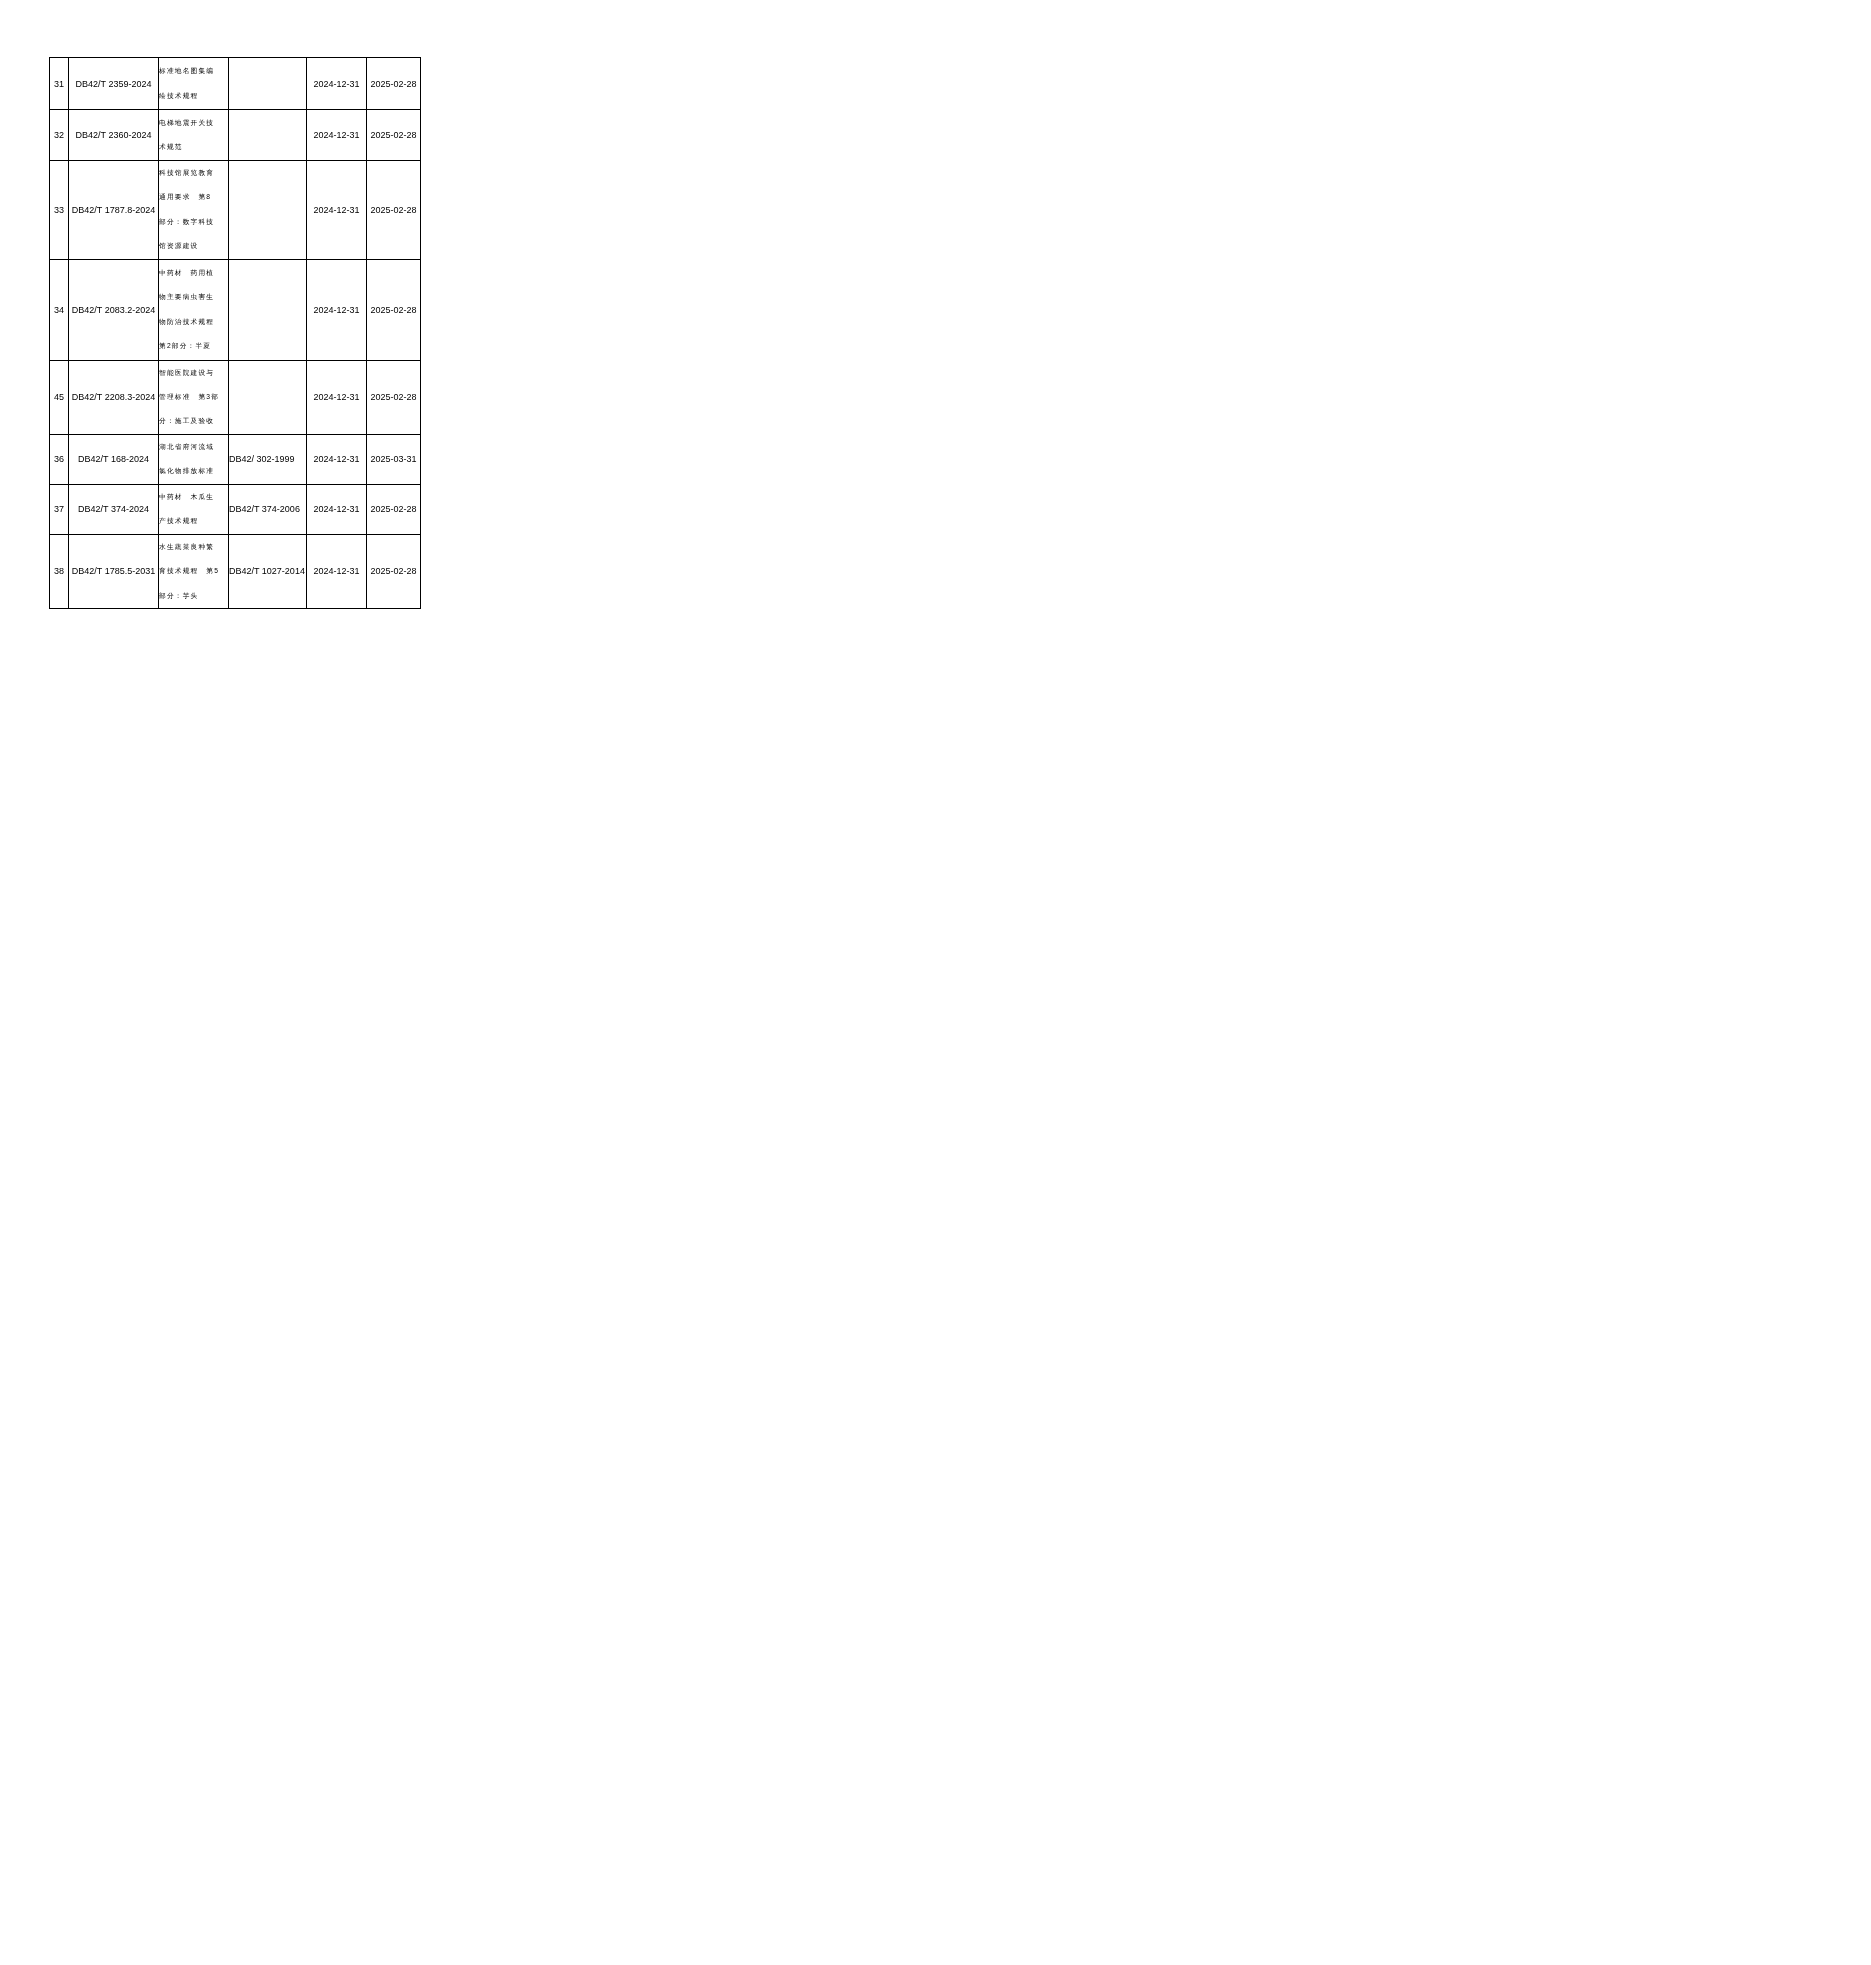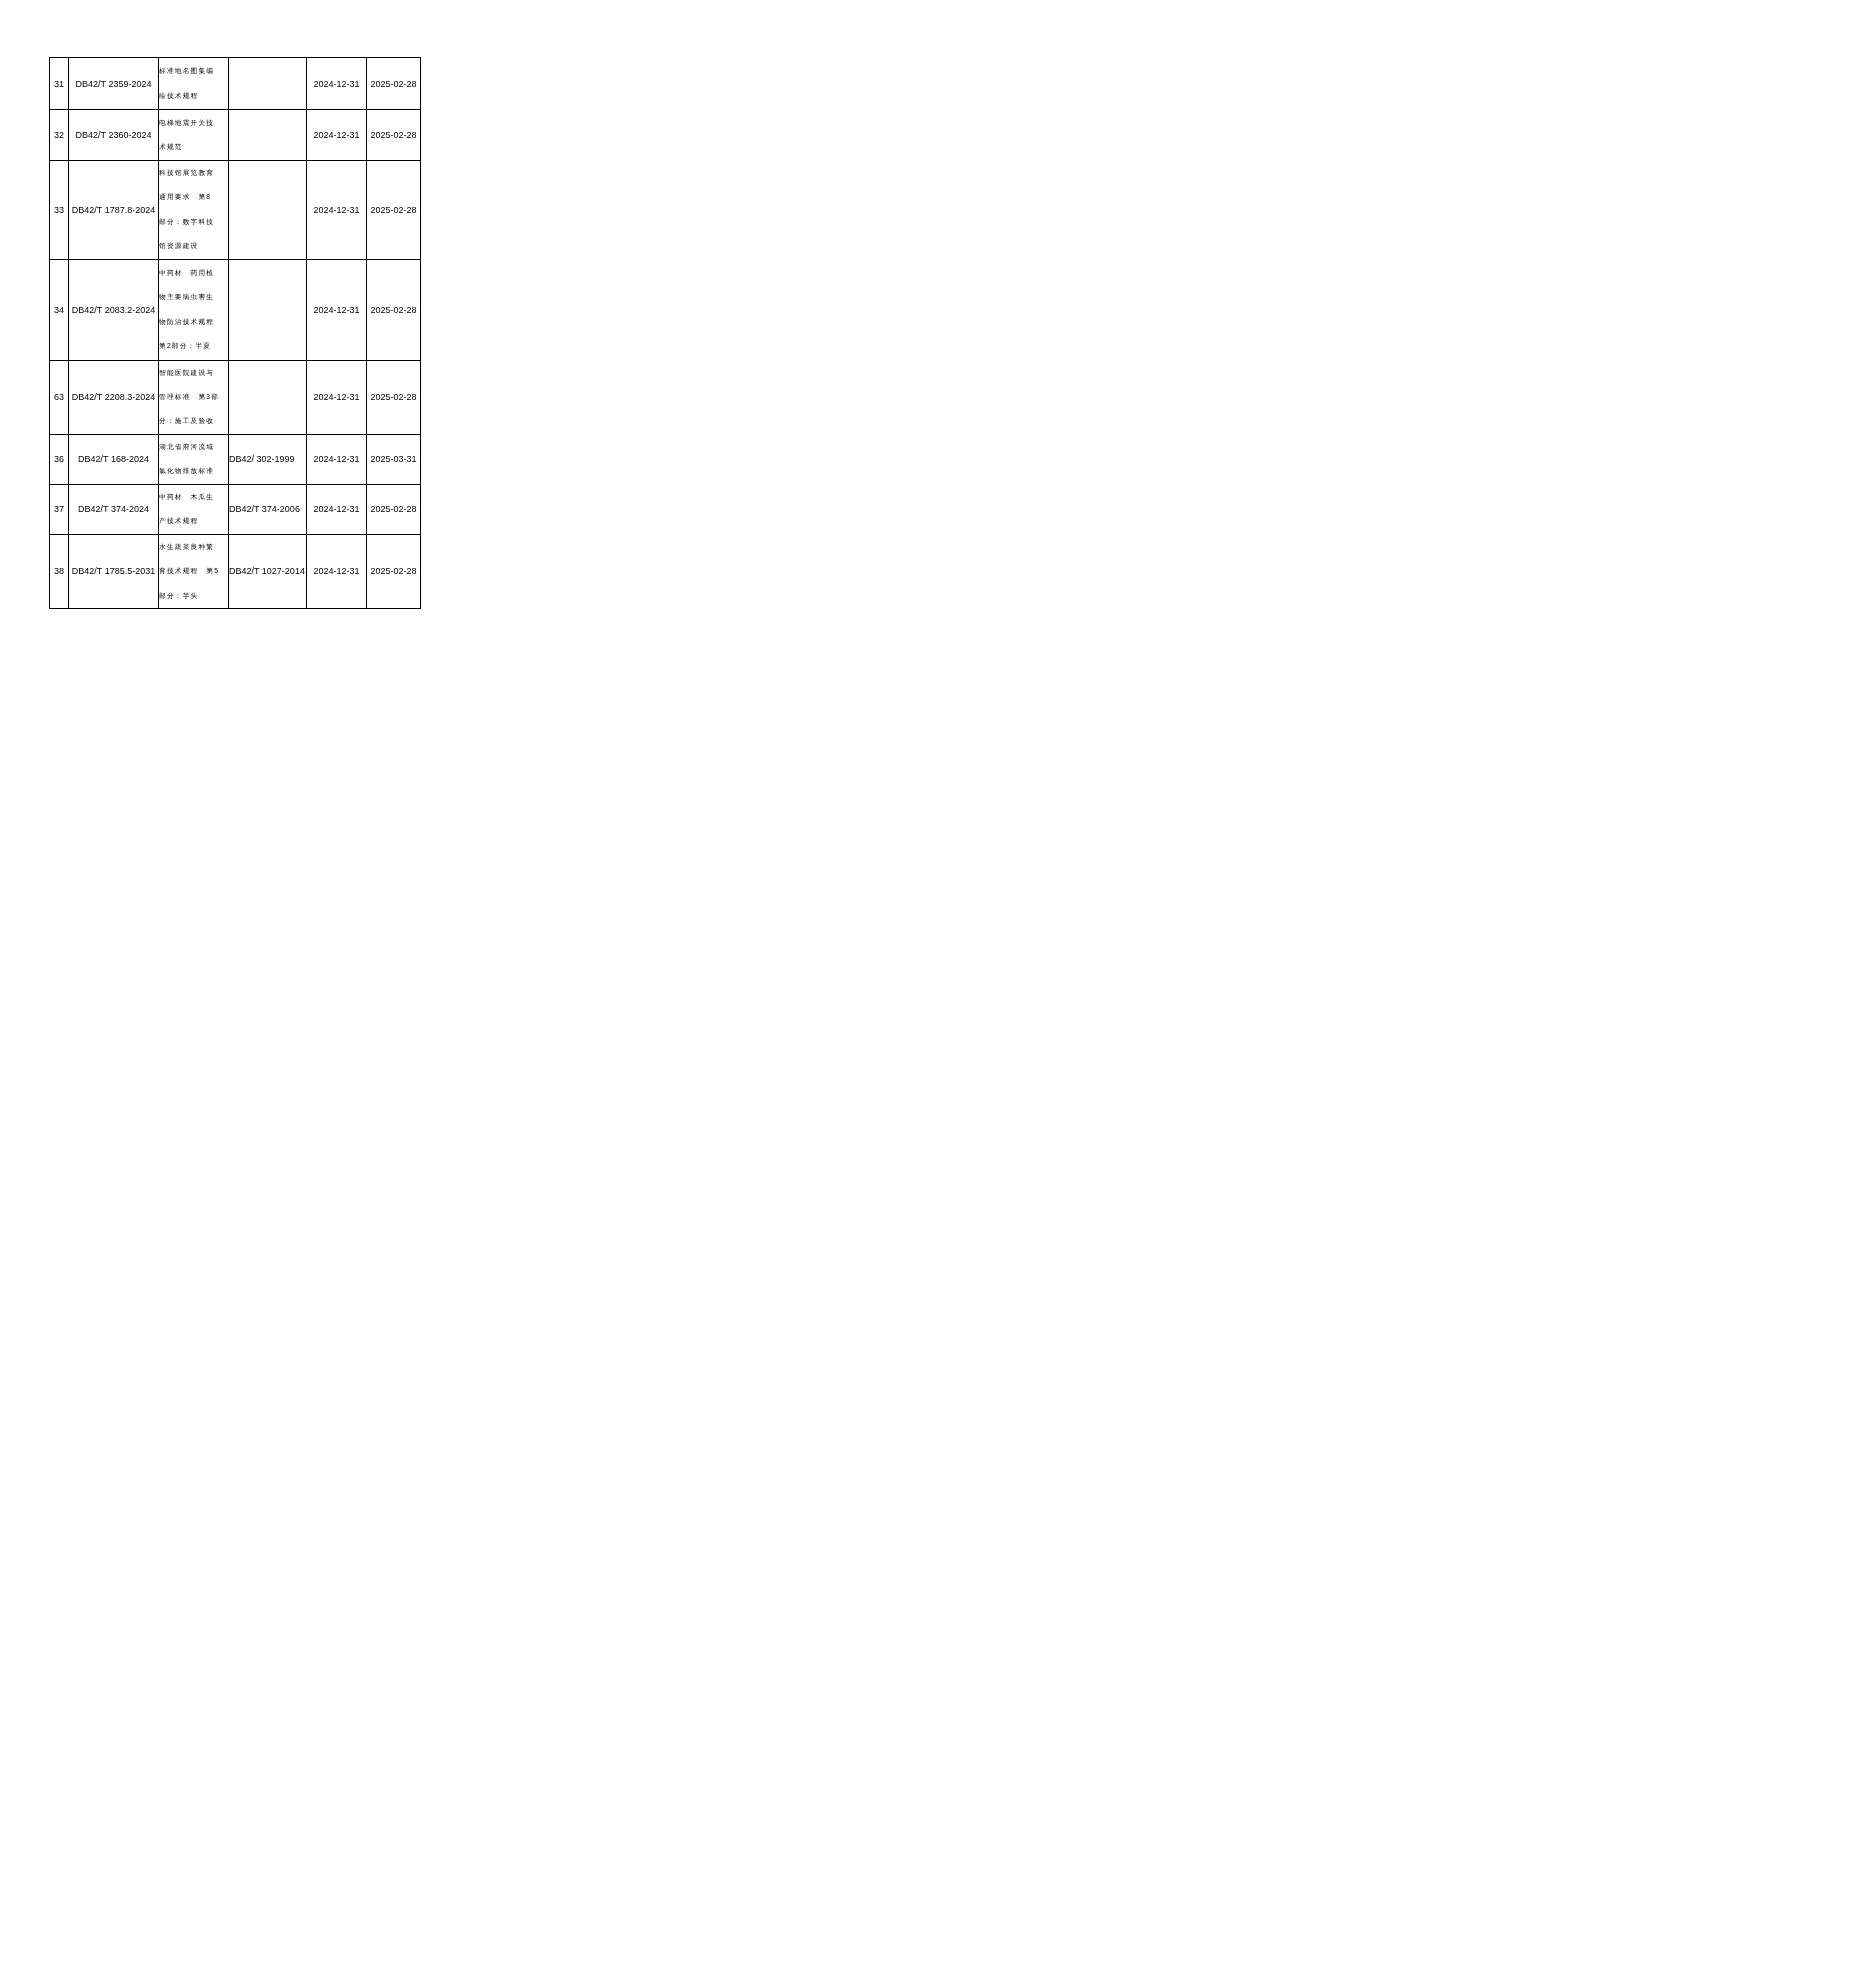--- a/index.html
+++ b/index.html
@@ -111,21 +111,21 @@
             <div class="nline">中药材　药用植</div>
             <div class="nline">物主要病虫害生</div>
             <div class="nline">物防治技术规程</div>
             <div class="nline">第2部分：半夏</div>
           </td>
           <td class="repl-cell"><span class="num"></span></td>
           <td class="c"><span class="num">2024-12-31</span></td>
           <td class="c"><span class="num">2025-02-28</span></td>
         </tr>
         <tr style="height: 74px;">
-          <td class="c"><span class="num">63</span></td>
+          <td class="c"><span class="num">45</span></td>
           <td class="c"><span class="num">DB42/T 2208.3-2024</span></td>
           <td class="name-cell">
             <div class="nline">智能医院建设与</div>
             <div class="nline">管理标准　第3部</div>
             <div class="nline">分：施工及验收</div>
           </td>
           <td class="repl-cell"><span class="num"></span></td>
           <td class="c"><span class="num">2024-12-31</span></td>
           <td class="c"><span class="num">2025-02-28</span></td>
         </tr>

